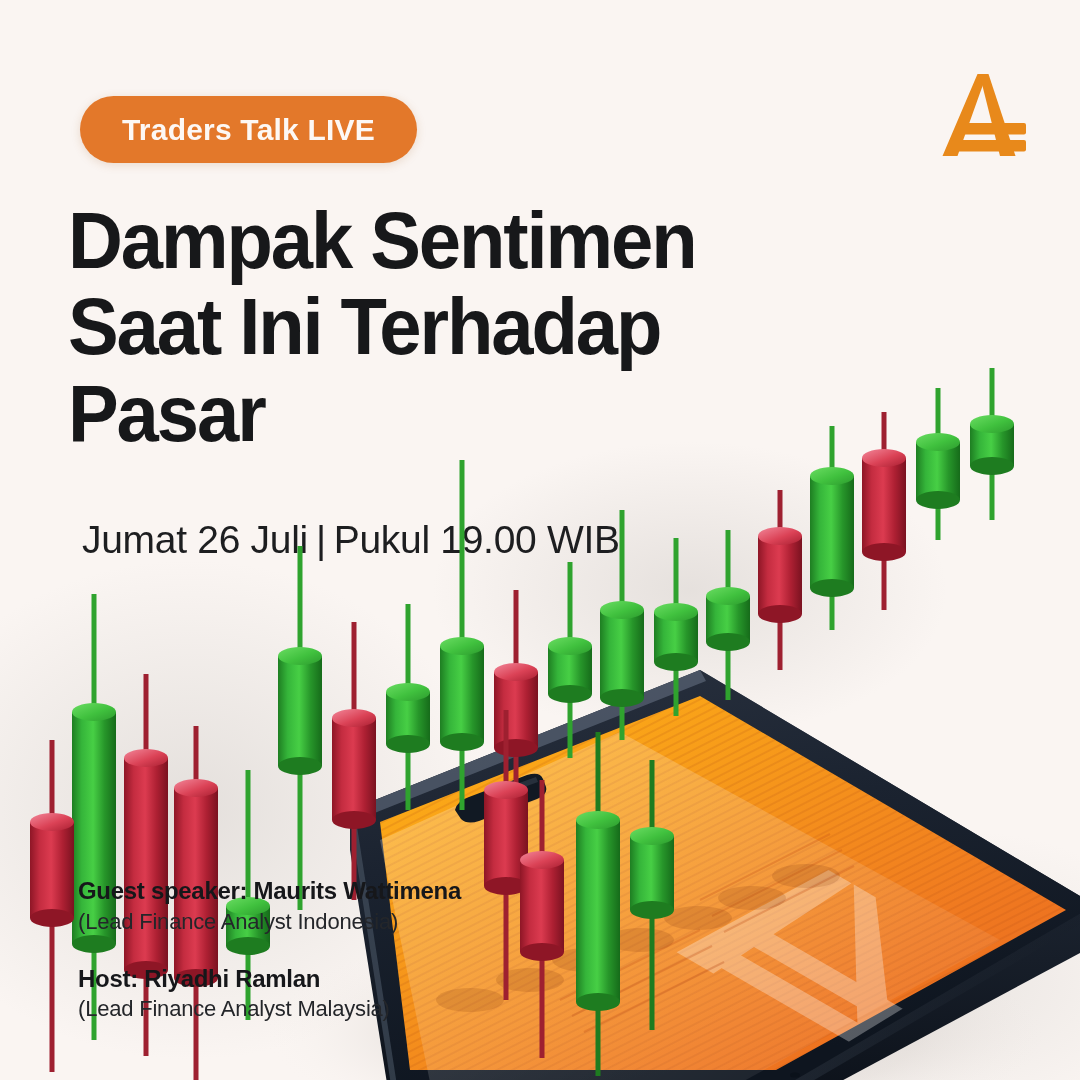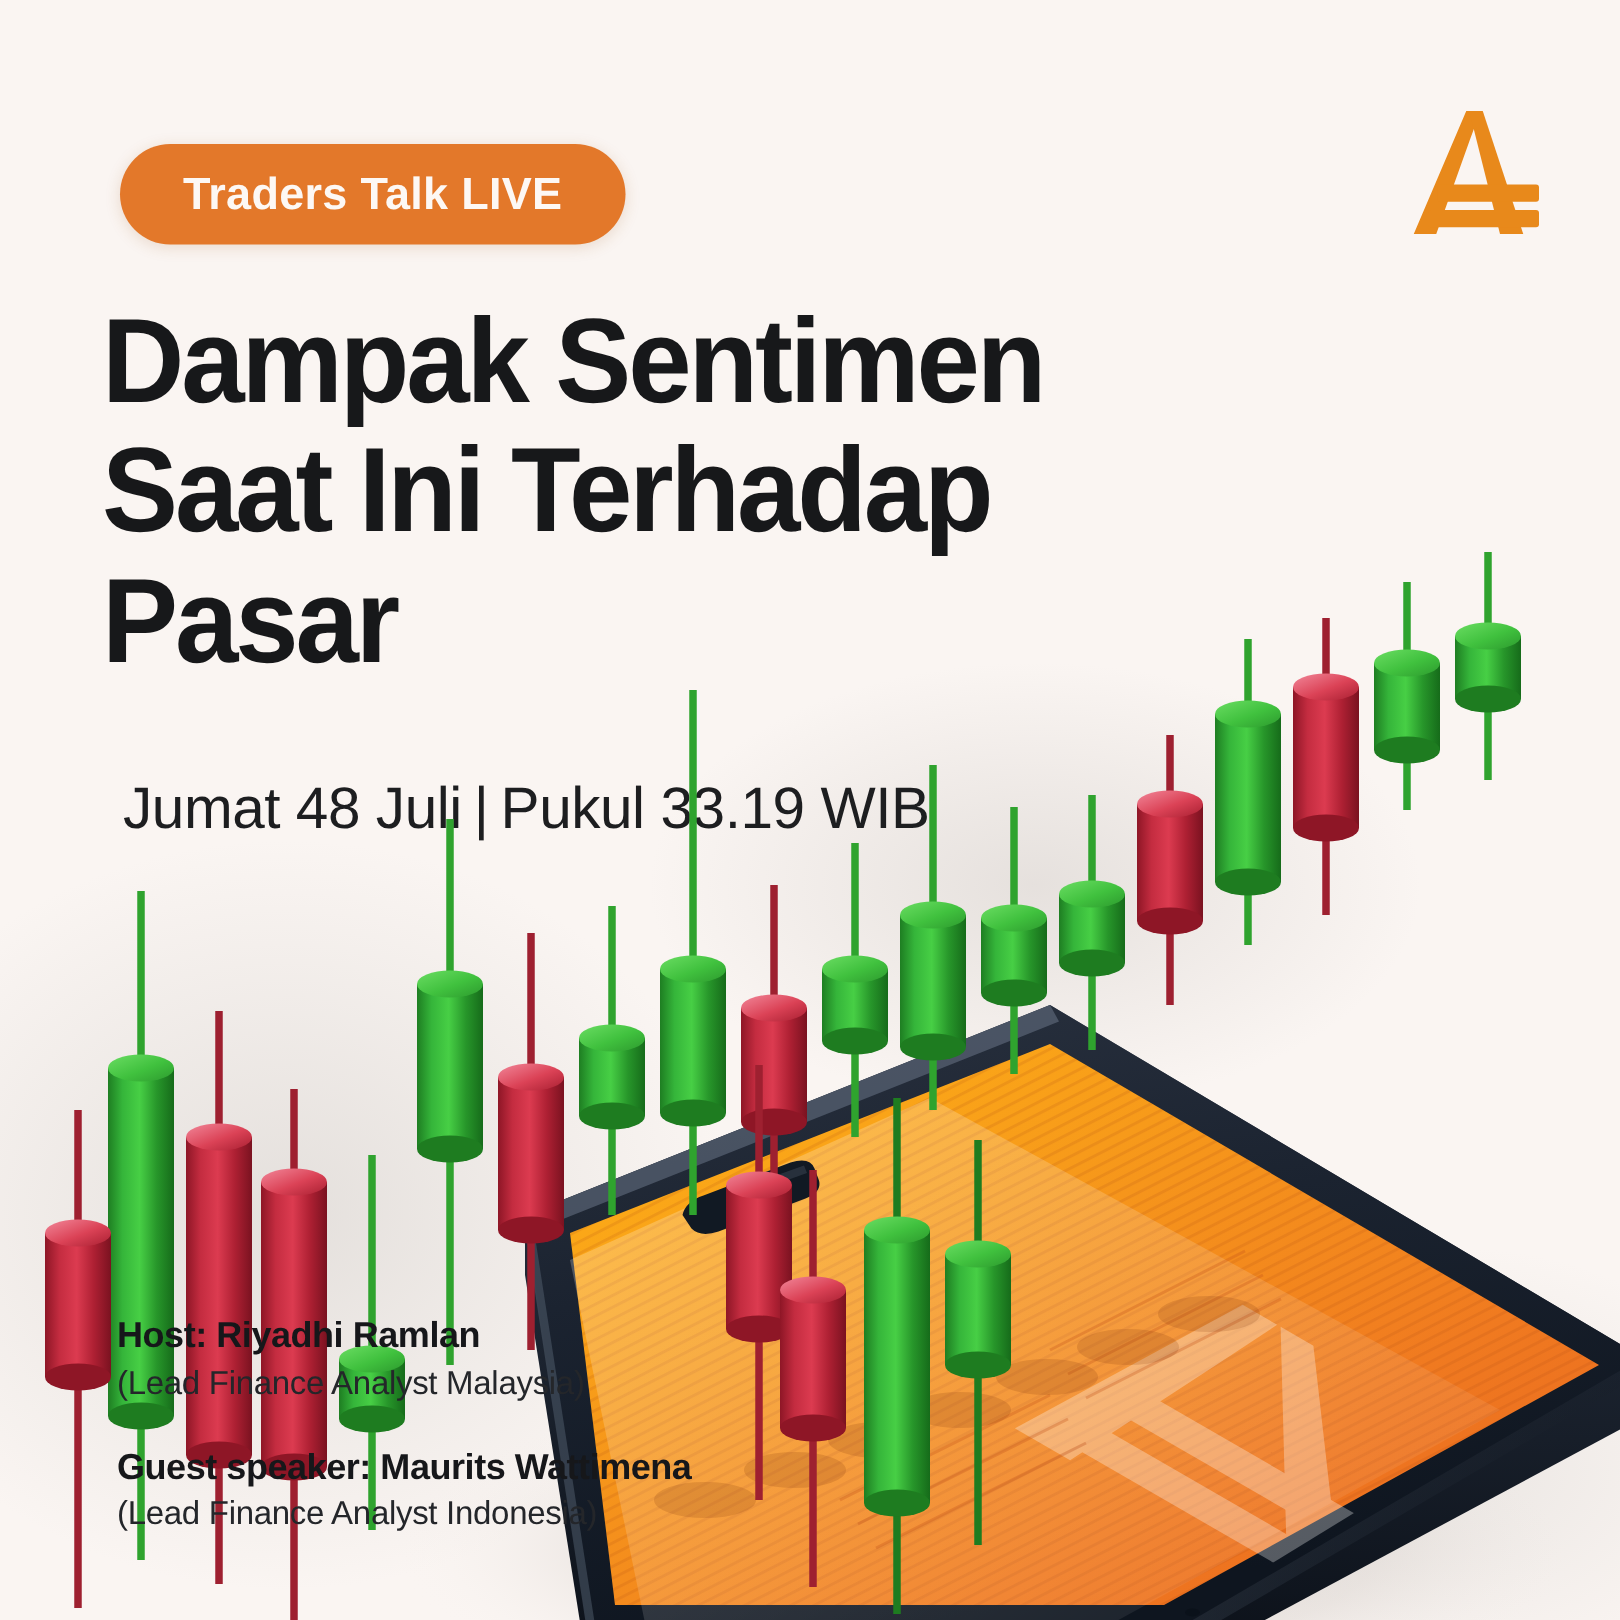--- a/index.html
+++ b/index.html
@@ -157,21 +157,21 @@
     <span>Traders Talk LIVE</span>
   </div>
 
   <h1 id="headline">
     <span class="line">Dampak Sentimen</span>
     <span class="line">Saat Ini Terhadap</span>
     <span class="line">Pasar</span>
   </h1>
 
   <div id="subtitle">
-    <span>Jumat 48 Juli</span><span class="sep">|</span><span>Pukul 33.19 WIB</span>
+    <span>Jumat 26 Juli</span><span class="sep">|</span><span>Pukul 19.00 WIB</span>
   </div>
 
   <div id="scene">
     <svg viewBox="0 0 1080 750" xmlns="http://www.w3.org/2000/svg">
       <defs>
 
         <linearGradient id="screenGrad" x1="0" y1="0" x2="1" y2="1">
           <stop offset="0%" stop-color="#FFB415"></stop>
           <stop offset="35%" stop-color="#F79A1A"></stop>
           <stop offset="70%" stop-color="#F07A20"></stop>
@@ -472,22 +472,22 @@
           <rect x="192" y="496" width="44" height="74" fill="url(#gBody)"></rect>
           <ellipse cx="214" cy="570" rx="22" ry="9" fill="#1E7C20"></ellipse>
           <ellipse cx="214" cy="496" rx="22" ry="9" fill="url(#gTop)"></ellipse>
         </g>
       </g>
     </svg>
   </div>
 
   <div id="speakers">
     <div class="spk-block">
+      <span class="spk-name">Guest speaker: Maurits Wattimena</span>
+      <span class="spk-role">(Lead Finance Analyst Indonesia)</span>
+    </div>
+    <div class="spk-block">
       <span class="spk-name">Host: Riyadhi Ramlan</span>
       <span class="spk-role">(Lead Finance Analyst Malaysia)</span>
     </div>
-    <div class="spk-block">
-      <span class="spk-name">Guest speaker: Maurits Wattimena</span>
-      <span class="spk-role">(Lead Finance Analyst Indonesia)</span>
-    </div>
   </div>
 
 </div>
 
 </body></html>

